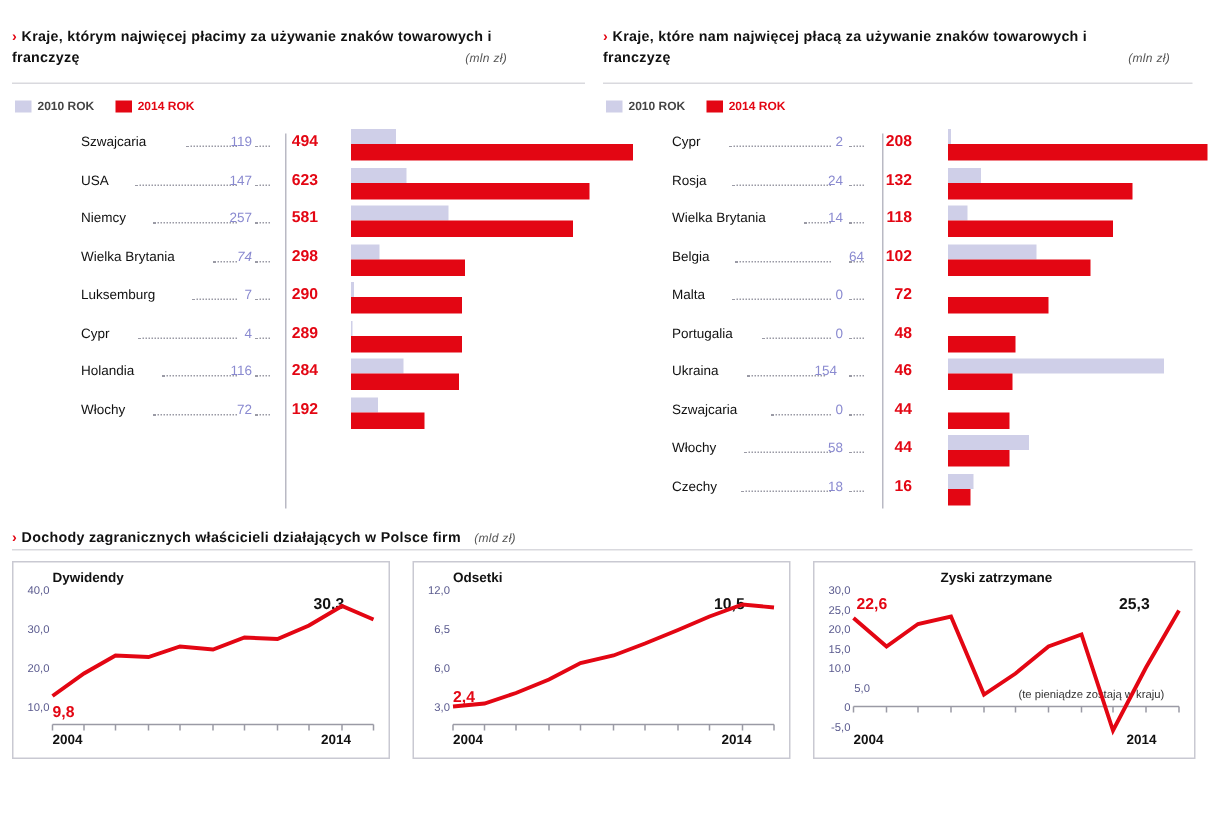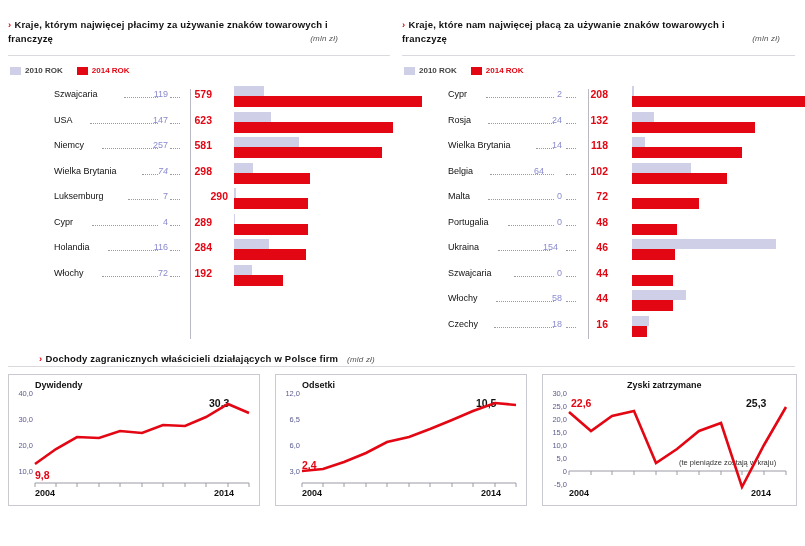--- a/index.html
+++ b/index.html
@@ -67,21 +67,21 @@
 
 <div class="barblock" style="left:8px;top:85px;width:390px;">
   <div class="axis" style="left:182px;top:4px;height:250px;"></div>
 
   <div class="row">
 
     <div class="rname" style="left:2px;">Szwajcaria</div>
     <div class="dots" style="left:72px;width:34px;"></div>
     <div class="v2010" style="left:82px;">119</div>
     <div class="dots" style="left:118px;width:10px;"></div>
-    <div class="v2014" style="left:126px;">579</div>
+    <div class="v2014" style="left:126px;">494</div>
     <div class="bars" style="left:182px;width:204px;">
       <div class="bpale" style="width:30px;"></div>
       <div class="bred" style="width:188px;"></div>
     </div>
   </div>
 
   <div class="row">
     <div class="rname" style="left:2px;">USA</div>
     <div class="dots" style="left:38px;width:68px;"></div>
     <div class="v2010" style="left:82px;">147</div>
@@ -116,21 +116,21 @@
       <div class="bpale" style="width:19px;"></div>
       <div class="bred" style="width:76px;"></div>
     </div>
   </div>
 
   <div class="row">
     <div class="rname" style="left:2px;">Luksemburg</div>
     <div class="dots" style="left:76px;width:30px;"></div>
     <div class="v2010" style="left:82px;">7</div>
     <div class="dots" style="left:118px;width:10px;"></div>
-    <div class="v2014" style="left:142px;">290</div>
+    <div class="v2014" style="left:126px;">290</div>
     <div class="bars" style="left:182px;width:204px;">
       <div class="bpale" style="width:2px;"></div>
       <div class="bred" style="width:74px;"></div>
     </div>
   </div>
 
   <div class="row">
     <div class="rname" style="left:2px;">Cypr</div>
     <div class="dots" style="left:40px;width:66px;"></div>
     <div class="v2010" style="left:82px;">4</div>
@@ -216,21 +216,21 @@
     <div class="v2014" style="left:128px;">118</div>
     <div class="bars" style="left:186px;width:200px;">
       <div class="bpale" style="width:13px;"></div>
       <div class="bred" style="width:110px;"></div>
     </div>
   </div>
 
   <div class="row">
     <div class="rname" style="left:2px;">Belgia</div>
     <div class="dots" style="left:44px;width:64px;"></div>
-    <div class="v2010" style="left:76px;text-align:center;">64</div>
+    <div class="v2010" style="left:96px;">64</div>
     <div class="dots" style="left:120px;width:10px;"></div>
     <div class="v2014" style="left:128px;">102</div>
     <div class="bars" style="left:186px;width:200px;">
       <div class="bpale" style="width:59px;"></div>
       <div class="bred" style="width:95px;"></div>
     </div>
   </div>
 
   <div class="row">
     <div class="rname" style="left:2px;">Malta</div>
@@ -295,21 +295,21 @@
     <div class="v2010" style="left:82px;">18</div>
     <div class="dots" style="left:120px;width:10px;"></div>
     <div class="v2014" style="left:128px;">16</div>
     <div class="bars" style="left:186px;width:200px;">
       <div class="bpale" style="width:17px;"></div>
       <div class="bred" style="width:15px;"></div>
     </div>
   </div>
 </div>
 
-<div class="head" style="left:8px;top:352px;width:600px;margin-left:31px;">
+<div class="head" style="left:8px;top:352px;width:600px;">
   <span class="bullet">›</span><span>Dochody zagranicznych właścicieli działających w Polsce firm</span>
   <span class="unit" style="margin-left:6px;">(mld zł)</span>
 </div>
 <div class="rule" style="left:8px;top:366px;width:787px;"></div>
 
 <div class="lc" style="left:8px;top:374px;width:250px;height:130px;">
   <div class="title" style="left:26px;top:5px;">Dywidendy</div>
   <div class="ylab" style="left:0px;top:14px;">40,0</div>
   <div class="ylab" style="left:0px;top:40px;">30,0</div>
   <div class="ylab" style="left:0px;top:66px;">20,0</div>
@@ -366,21 +366,21 @@
   </svg>
 </div>
 
 <div class="lc" style="left:542px;top:374px;width:253px;height:130px;">
   <div class="title" style="left:84px;top:5px;">Zyski zatrzymane</div>
   <div class="ylab" style="left:0px;top:14px;">30,0</div>
   <div class="ylab" style="left:0px;top:27px;">25,0</div>
   <div class="ylab" style="left:0px;top:40px;">20,0</div>
   <div class="ylab" style="left:0px;top:53px;">15,0</div>
   <div class="ylab" style="left:0px;top:66px;">10,0</div>
-  <div class="ylab" style="left:0px;top:79px;">5,0</div>
+  <div class="ylab" style="left:13px;top:79px;">5,0</div>
   <div class="ylab" style="left:0px;top:92px;">0</div>
   <div class="ylab" style="left:0px;top:105px;">-5,0</div>
   <div class="startval" style="left:28px;top:22px;color:#e30613;">22,6</div>
   <div class="endval" style="left:203px;top:22px;">25,3</div>
   <div class="note" style="left:136px;top:83px;">(te pieniądze zostają w kraju)</div>
   <div class="xlab" style="left:26px;top:113px;">2004</div>
   <div class="xlab" style="left:208px;top:113px;">2014</div>
   <svg width="253" height="130">
     <line x1="26" y1="96" x2="243" y2="96" stroke="#9a9aa5" stroke-width="1"></line>
     <g stroke="#9a9aa5" stroke-width="1">

